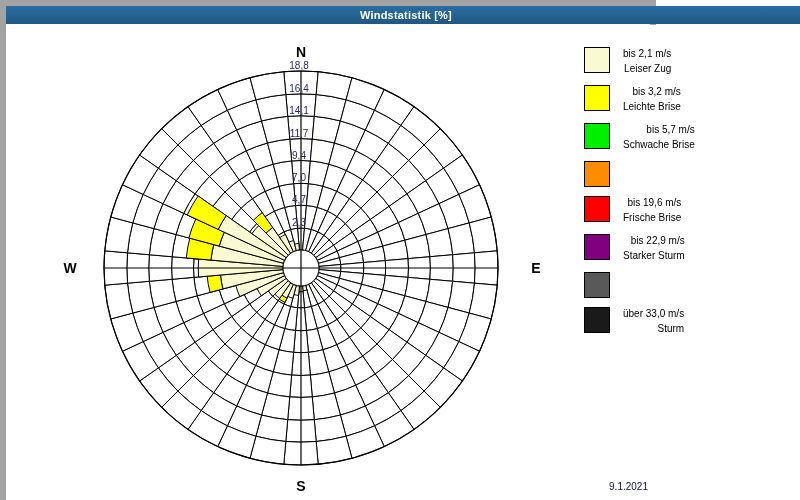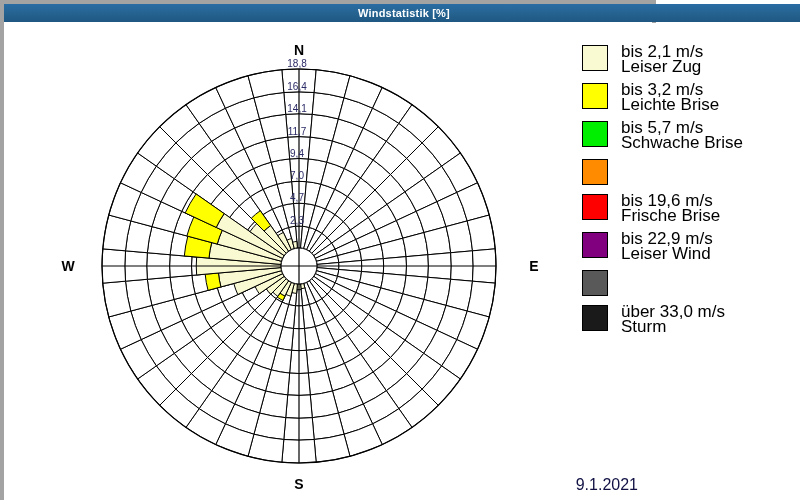--- a/index.html
+++ b/index.html
@@ -4,21 +4,21 @@
 <style>
   html,body{margin:0;padding:0;}
   body{
     width:800px;height:500px;overflow:hidden;
     font-family:"Liberation Sans", sans-serif;
     background:#ffffff;
   }
   #app{
     position:relative;width:656px;height:500px;
     box-sizing:border-box;
-    border:4px solid #a3a3a3;
+    border:6px solid #a3a3a3;
     background:#ffffff;
   }
   
   #titlebar{
     position:absolute;left:0;top:0;width:800px;height:18px;
     background:linear-gradient(to bottom,#2a6da4 0%,#25628f 55%,#1f5782 100%);
     color:#ffffff;
     font-size:11px;font-weight:bold;
     display:flex;align-items:center;justify-content:center;
     letter-spacing:.2px;
@@ -45,28 +45,29 @@
     display:flex;align-items:flex-start;margin-bottom:8px;
   }
   .swatch{
     width:26px;height:26px;
     border:1px solid #000000;
     box-sizing:border-box;
     flex:0 0 auto;margin-top:1px;
   }
   .legend-text{
     margin-left:13px;
-    font-size:17px;line-height:15px;color:#000000;
+    font-size:10px;line-height:15px;color:#000000;
     white-space:nowrap;
+    text-align:right;
   }
   .legend-text div{display:block;}
   
   #datestamp{
-    position:absolute;right:14px;bottom:2px;
-    font-size:16px;color:#111144;
+    position:absolute;right:2px;bottom:2px;
+    font-size:10px;color:#111144;
   }
 </style>
 </head>
 <body>
 
 <div id="app">
 
   <div id="titlebar">
     <span>Windstatistik [%]</span>
   </div>
@@ -440,21 +441,21 @@
         <div class="swatch" style="background: rgb(255, 0, 0);"></div>
         <div class="legend-text">
           <div>bis 19,6 m/s</div>
           <div>Frische Brise</div>
         </div>
       </div>
       <div class="legend-row">
         <div class="swatch" style="background: rgb(128, 0, 128);"></div>
         <div class="legend-text">
           <div>bis 22,9 m/s</div>
-          <div>Leiser Wind</div>
+          <div>Starker Sturm</div>
         </div>
       </div>
       <div class="legend-row">
         <div class="swatch" style="background: rgb(89, 89, 89);"></div>
       </div>
       <div class="legend-row">
         <div class="swatch" style="background: rgb(26, 26, 26);"></div>
         <div class="legend-text">
           <div>über 33,0 m/s</div>
           <div>Sturm</div>

